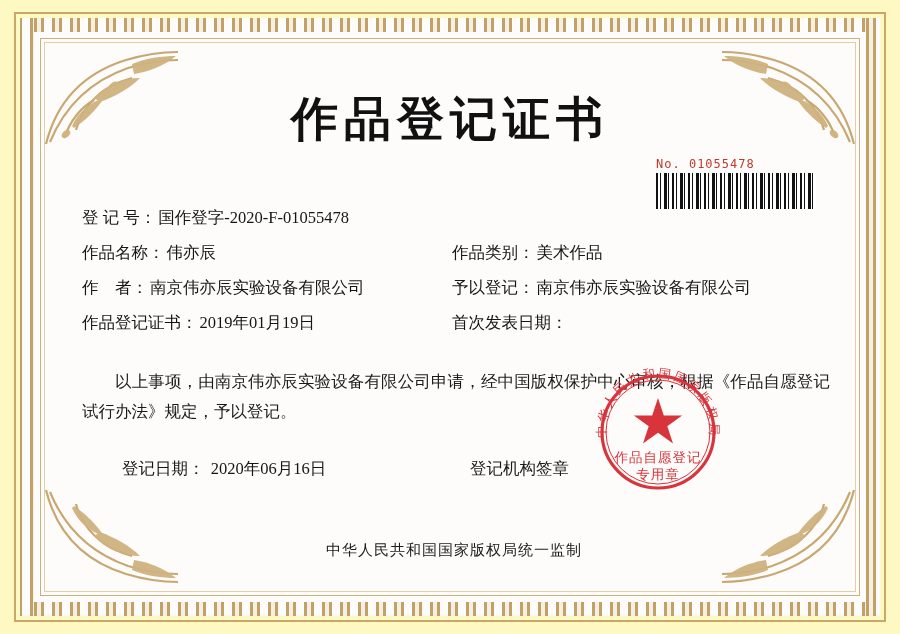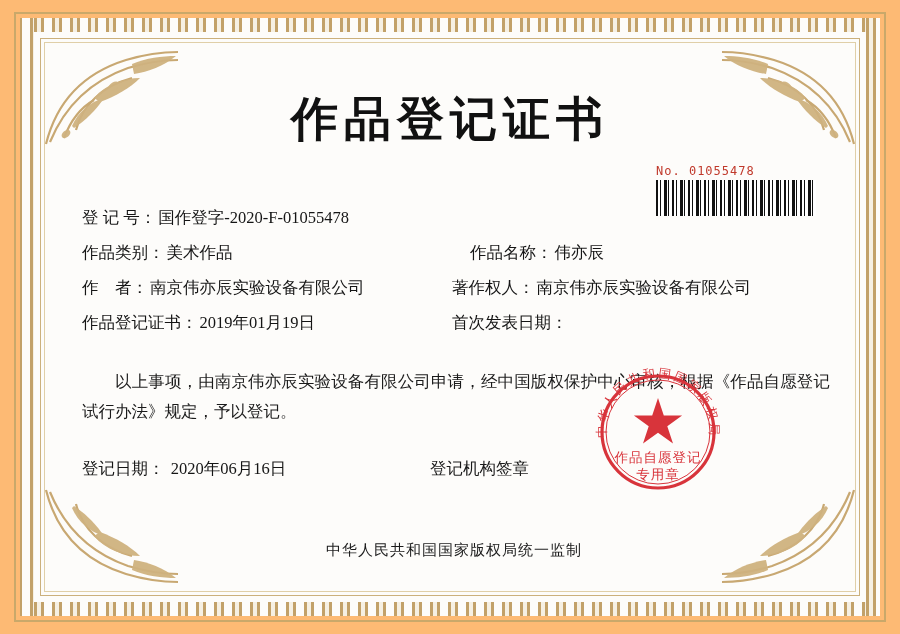--- a/index.html
+++ b/index.html
@@ -12,21 +12,21 @@
     height: 634px;
     font-family: "Liberation Serif", "DejaVu Serif", serif;
     color: #1a1a1a;
     overflow: hidden;
   }
 
   .certificate {
     position: relative;
     width: 900px;
     height: 634px;
-    background: #fdba74;
+    background: #fef9c3;
     box-sizing: border-box;
   }
 
   
   .border-outer {
     position: absolute;
     left: 14px;
     top: 12px;
     right: 14px;
     bottom: 12px;
@@ -108,21 +108,21 @@
     letter-spacing: 6px;
     font-weight: bold;
     color: #111;
     margin-top: 28px;
     font-family: "DejaVu Serif", "Liberation Serif", serif;
   }
 
   .serial {
     position: absolute;
     right: 14px;
-    top: 104px;
+    top: 97px;
     width: 170px;
     text-align: left;
   }
   .serial-text {
     font-size: 12px;
     color: #c0392b;
     letter-spacing: 1px;
     font-family: "DejaVu Sans Mono", monospace;
     margin-bottom: 2px;
   }
@@ -172,21 +172,21 @@
     text-align: justify;
     text-indent: 2em;
   }
 
   .footer-row {
     margin-top: 30px;
     padding-left: 22px;
     display: flex;
     font-size: 16.5px;
   }
-  .footer-date { width: 348px; }
+  .footer-date { width: 348px; margin-left: 40px; }
   .footer-sign { }
 
   .seal {
     position: absolute;
     right: 112px;
     bottom: 72px;
     width: 140px;
     height: 140px;
   }
   .seal svg { display:block; width:100%; height:100%; }
@@ -291,37 +291,37 @@
     <div class="fields">
 
       <div class="field-row">
         <div class="field-col col-left">
           <span class="f-label">登 记 号：</span>
           <span class="f-value">国作登字-2020-F-01055478</span>
         </div>
       </div>
 
       <div class="field-row">
+        <div class="field-col col-left">
+          <span class="f-label">作品名称：</span>
+          <span class="f-value">伟亦辰</span>
+        </div>
         <div class="field-col col-right">
           <span class="f-label">作品类别：</span>
           <span class="f-value">美术作品</span>
-        </div>
-        <div class="field-col col-left">
-          <span class="f-label">作品名称：</span>
-          <span class="f-value">伟亦辰</span>
         </div>
       </div>
 
       <div class="field-row">
         <div class="field-col col-left">
           <span class="f-label">作    者：</span>
           <span class="f-value">南京伟亦辰实验设备有限公司</span>
         </div>
         <div class="field-col col-right">
-          <span class="f-label">著作权人：</span>
+          <span class="f-label">予以登记：</span>
           <span class="f-value">南京伟亦辰实验设备有限公司</span>
         </div>
       </div>
 
       <div class="field-row">
         <div class="field-col col-left">
           <span class="f-label">作品登记证书：</span>
           <span class="f-value">2019年01月19日</span>
         </div>
         <div class="field-col col-right">

